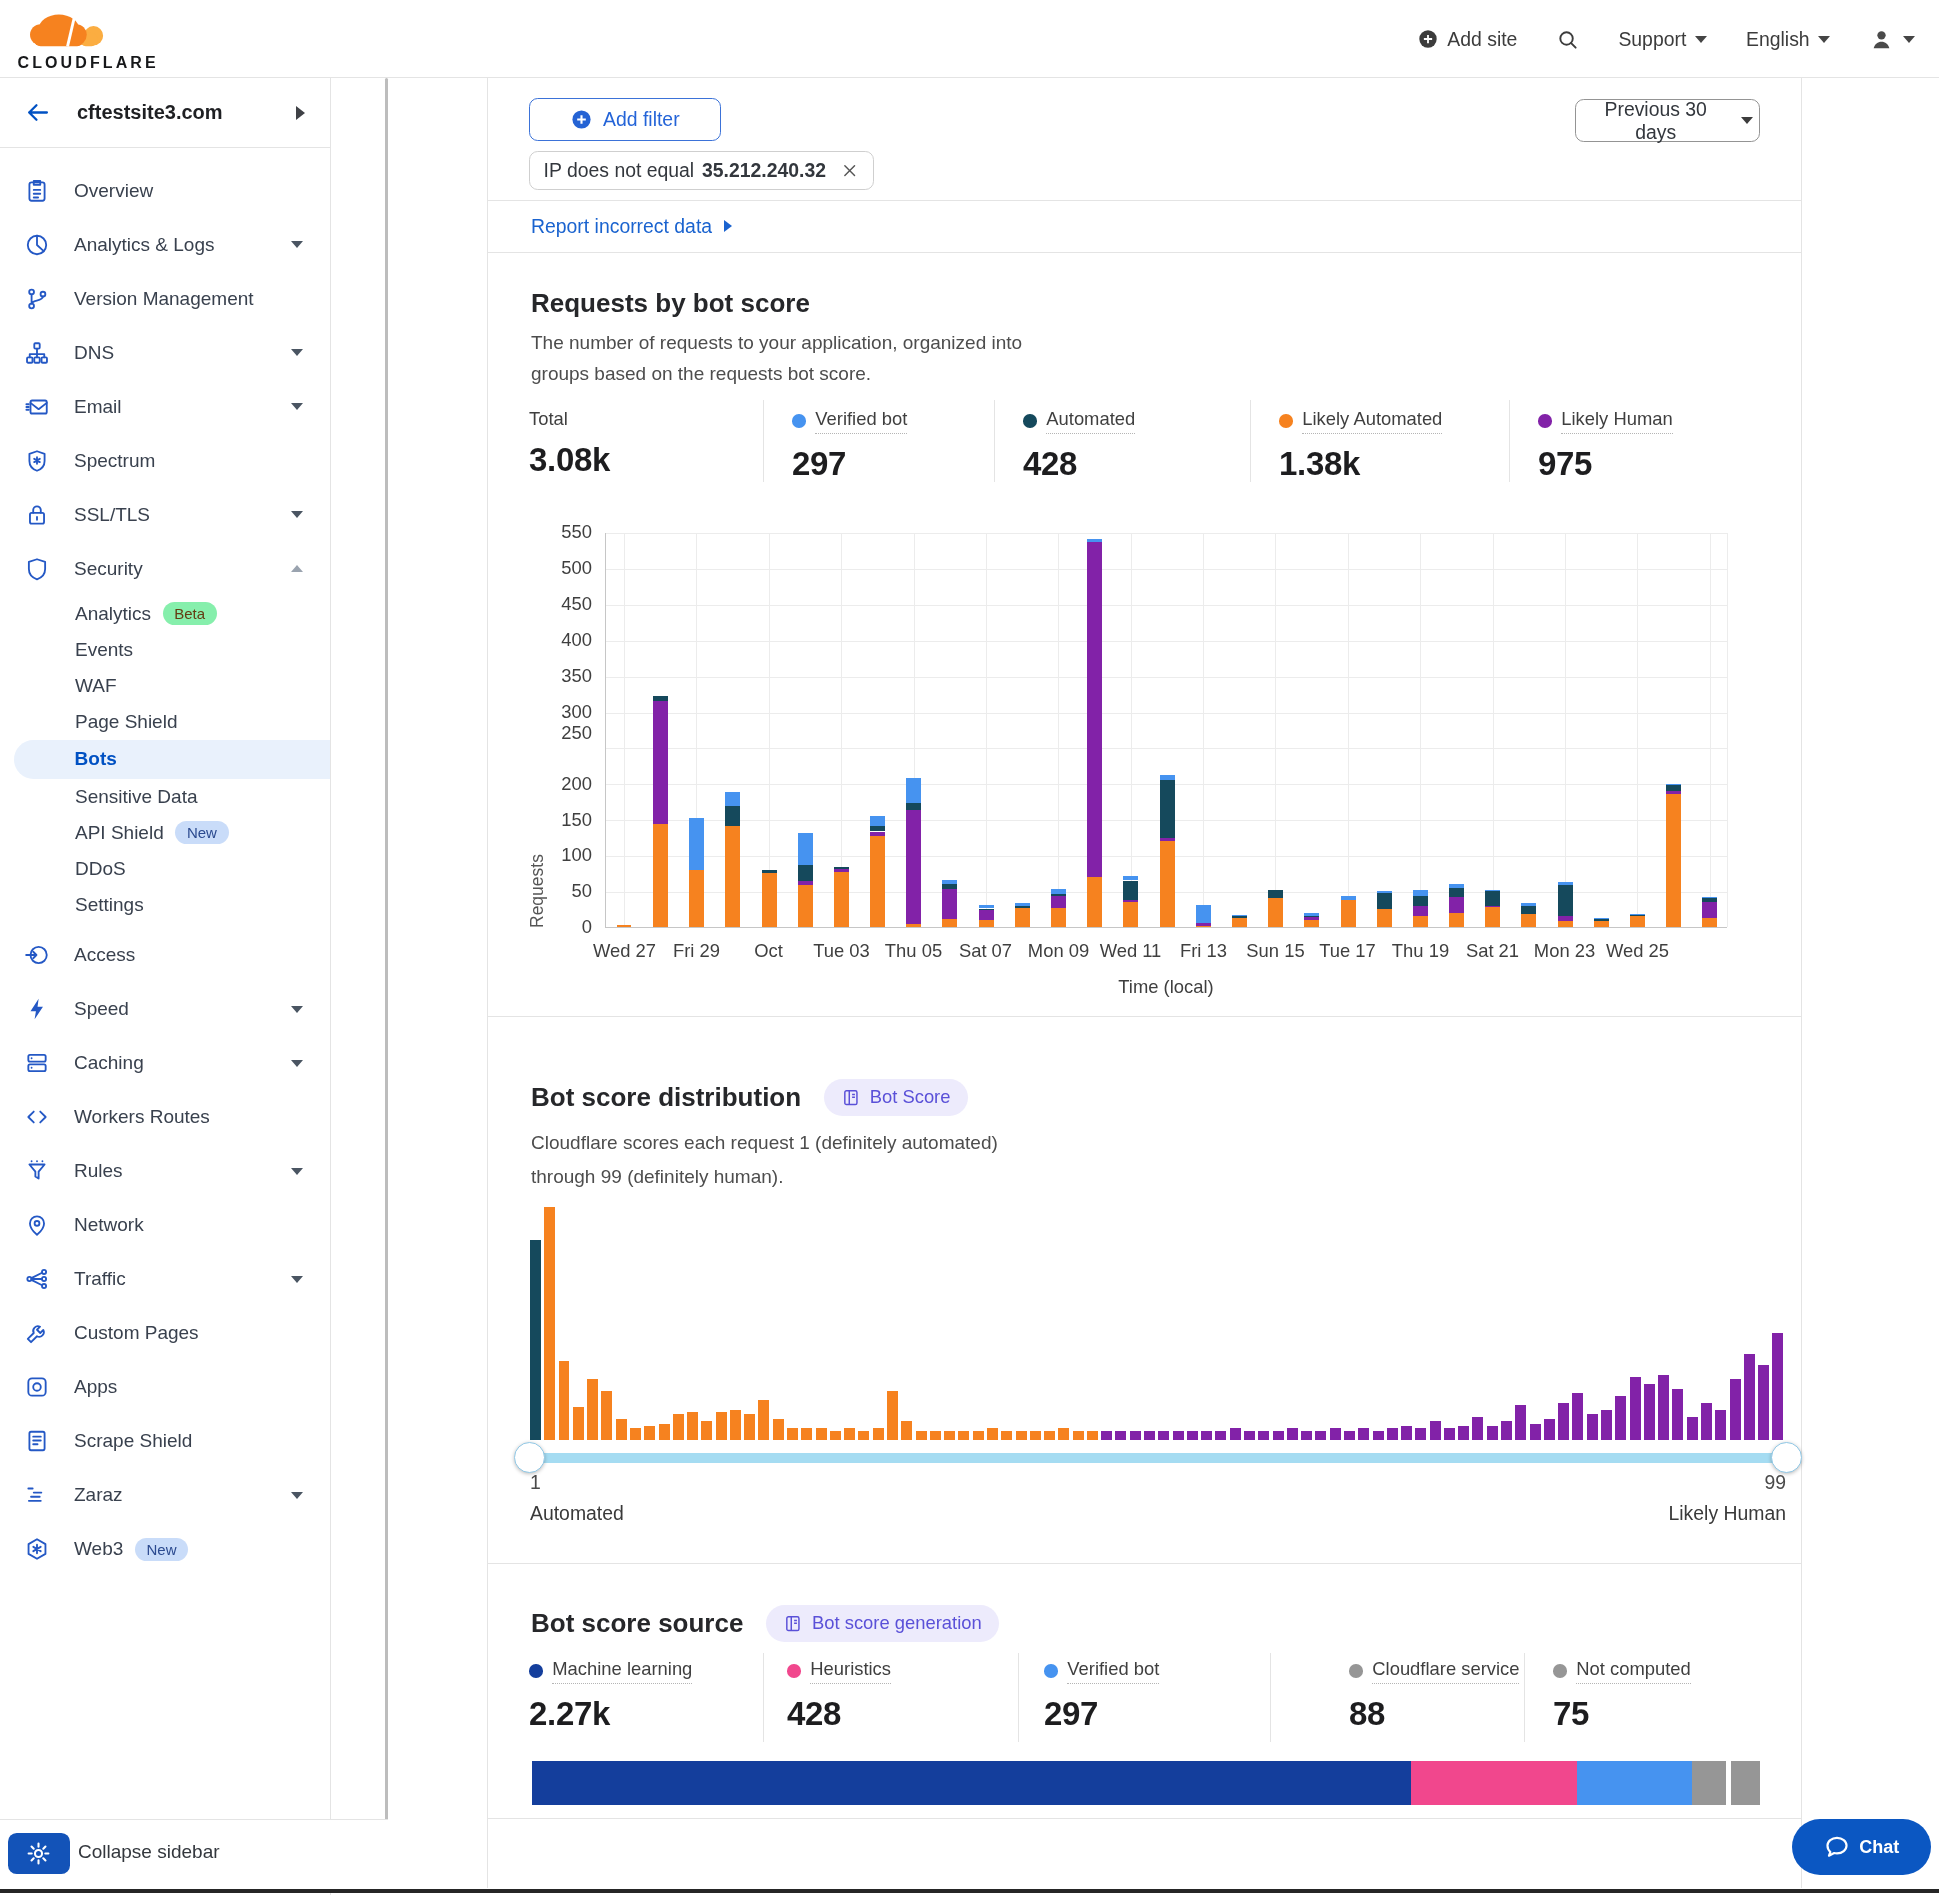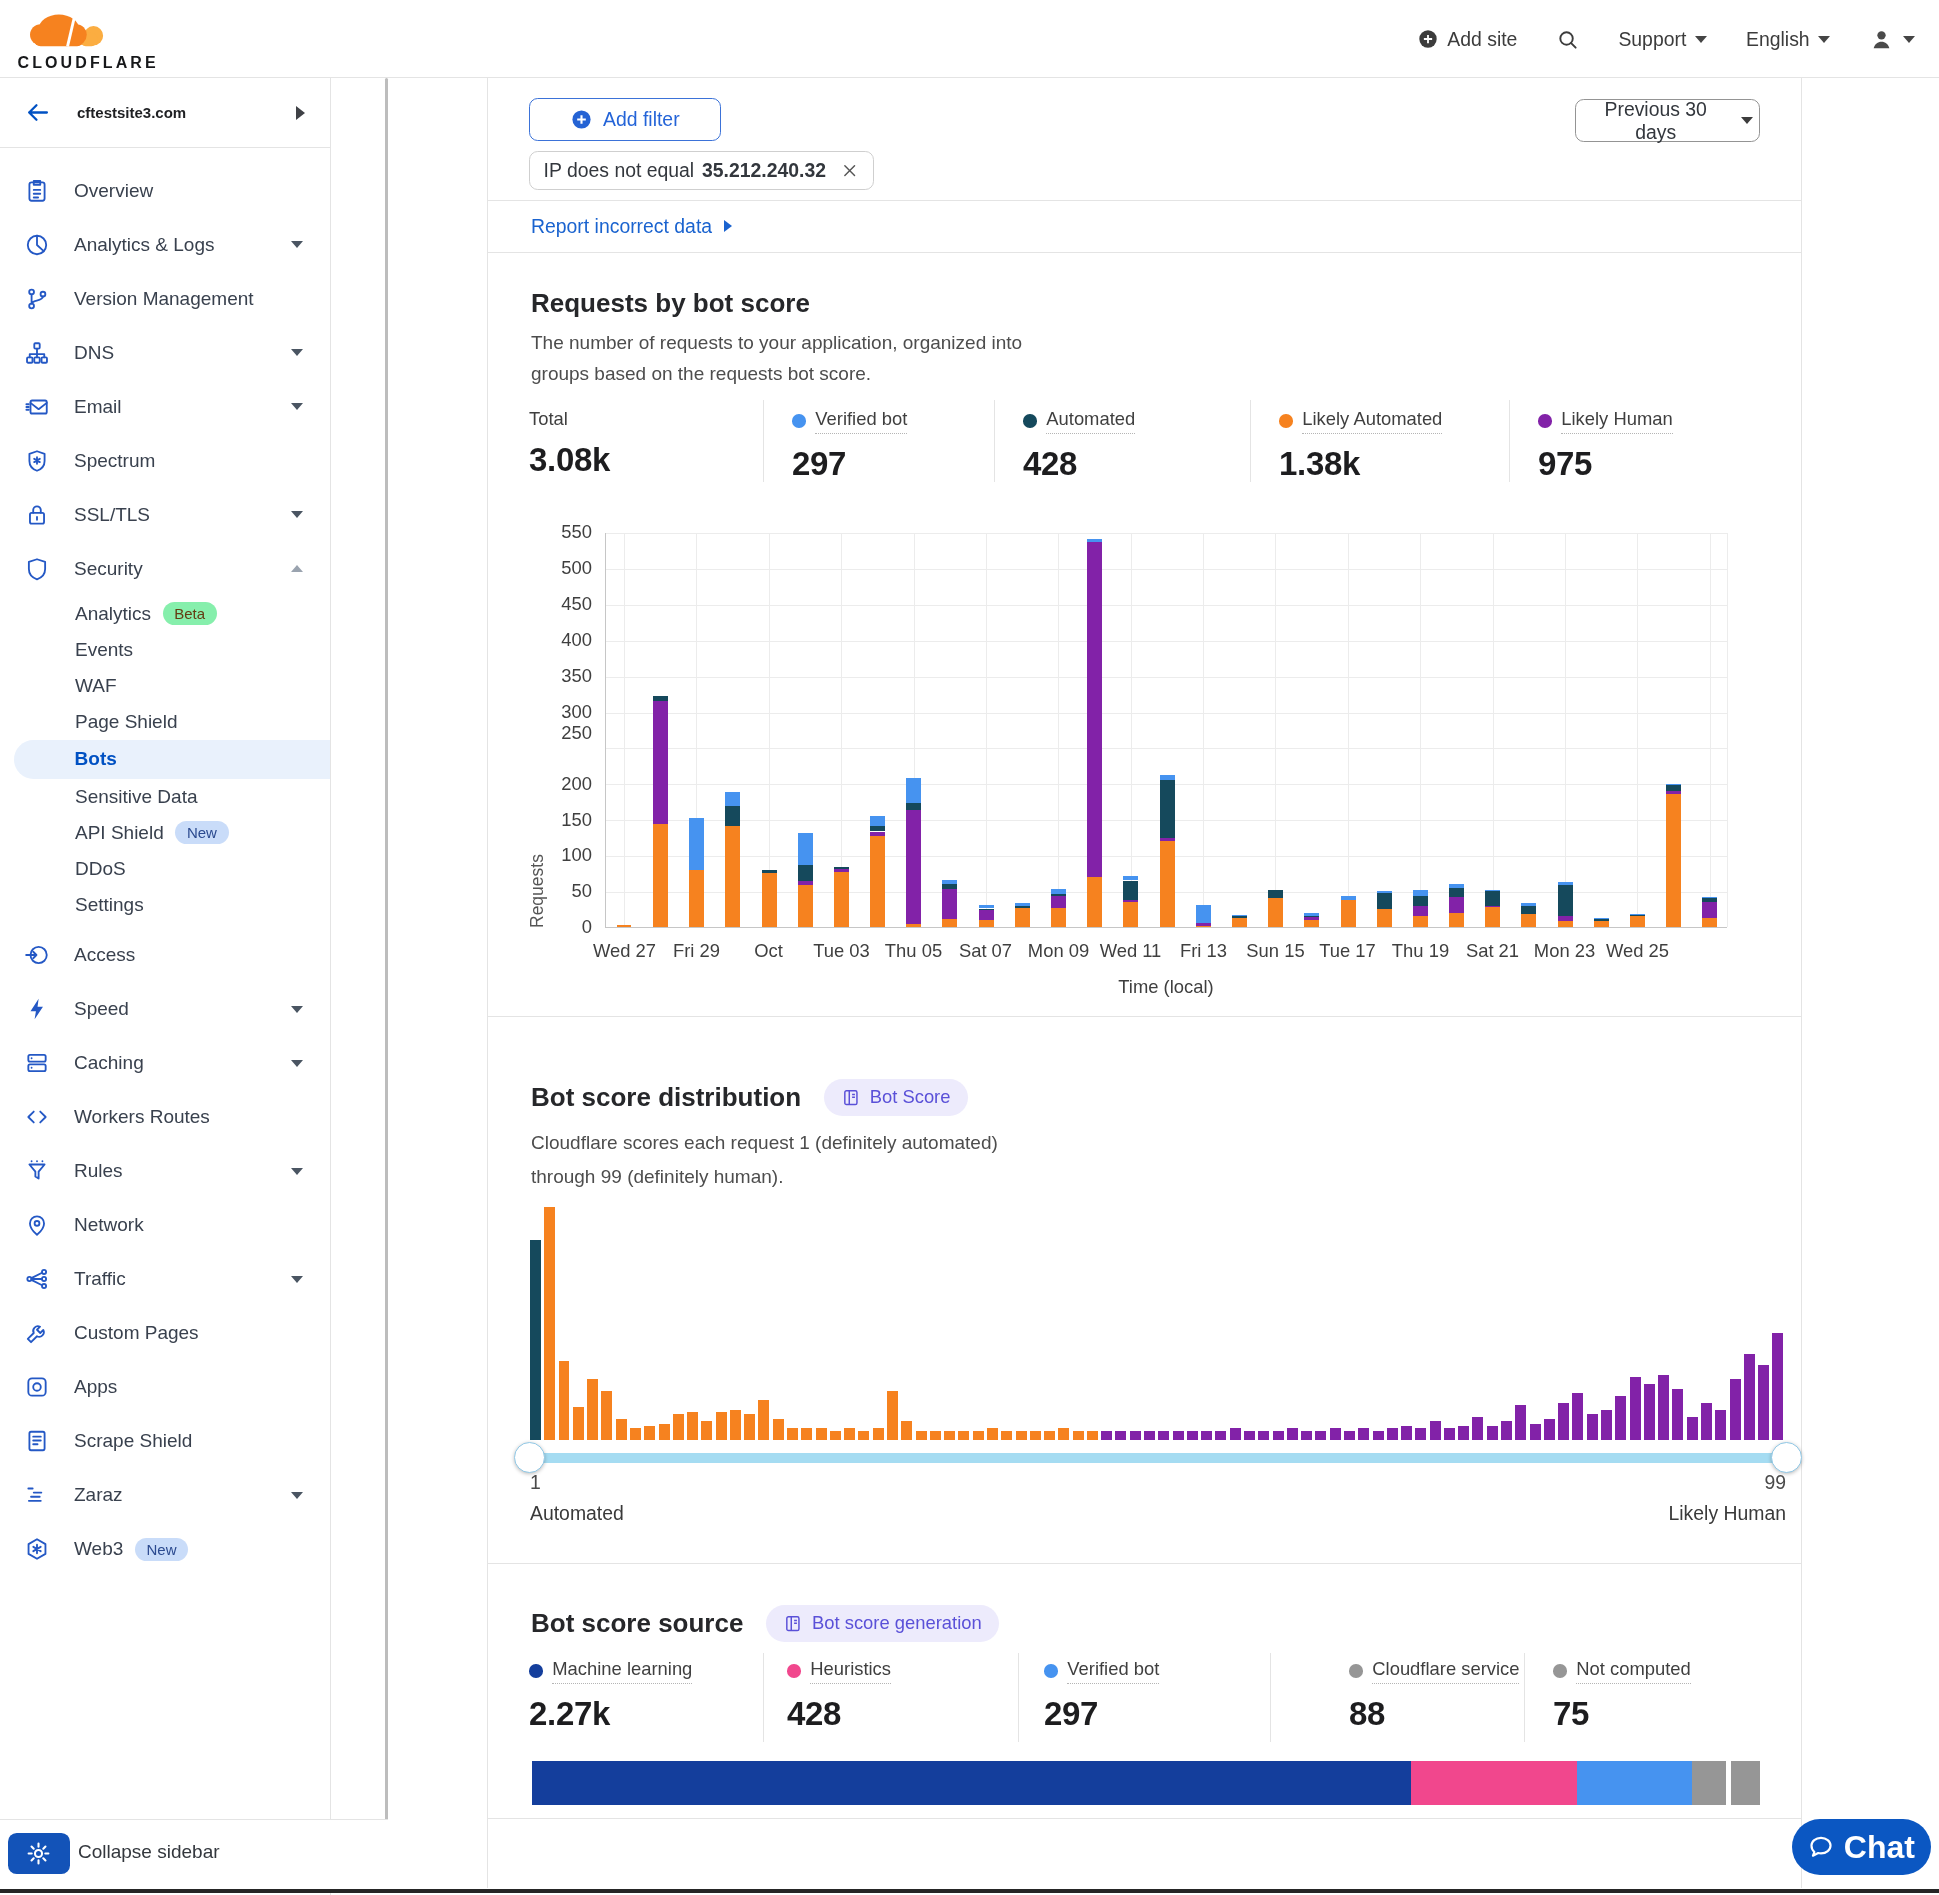--- a/index.html
+++ b/index.html
@@ -12,21 +12,21 @@
   .logo svg{width:101px;height:50px;display:block}
   .logo-text{font-size:16px;font-weight:700;letter-spacing:3.1px;color:#17181a;margin-top:0}
   .topbar-right{position:absolute;right:25px;top:0;height:78px;display:flex;align-items:center;gap:39px;font-size:19.4px;color:#3c3c3c}
   .top-item{display:flex;align-items:center;gap:8.7px;cursor:pointer;white-space:nowrap}
   .caret{width:0;height:0;border-left:6.8px solid transparent;border-right:6.8px solid transparent;border-top:7.8px solid #454545;display:inline-block}
   .ticon{display:flex}
   
   .sidebar{position:absolute;left:0;top:78px;width:331px;bottom:0;border-right:1px solid #e4e4e4;background:#fff;z-index:3}
   .site-row{height:70px;border-bottom:1px solid #e4e4e4;display:flex;align-items:center;padding:0 25px;cursor:pointer}
   .back-arrow{display:flex;width:25px;height:25px}
-  .site-name{font-size:15px;font-weight:700;color:#1f2023;margin-left:27px}
+  .site-name{font-size:20px;font-weight:700;color:#1f2023;margin-left:27px}
   .site-caret{margin-left:auto;width:0;height:0;border-top:7.8px solid transparent;border-bottom:7.8px solid transparent;border-left:9.7px solid #3f4146}
   #sidebar-nav{position:absolute;top:70px;left:0;right:0;bottom:78px;padding-top:15.5px;overflow:hidden}
   .nav-item{display:flex;align-items:center;height:54px;padding-left:24px;font-size:19px;color:#39414e;cursor:pointer}
   .nav-item .nicon{width:26px;height:26px;color:#2458c5;flex:none}
   .nicon svg{width:100%;height:100%}
   .nav-item .nlabel{margin-left:24px}
   .nav-chevron{margin-left:auto;margin-right:27px;width:0;height:0;border-left:6.3px solid transparent;border-right:6.3px solid transparent;flex:none}
   .nav-chevron.down{border-top:7.3px solid #4a5562}
   .nav-chevron.up{border-bottom:7.3px solid #9aa3af}
   .nav-sub{display:flex;align-items:center;height:36px;padding-left:75px;font-size:19px;color:#39414e;cursor:pointer}
@@ -89,21 +89,21 @@
   .slider-handle.left{left:26px}
   .slider-handle.right{left:1283px}
   .slider-min{position:absolute;left:42px;top:454px;font-size:19.4px;color:#4a4a4a}
   .slider-max{position:absolute;left:1201px;width:97px;text-align:right;top:454px;font-size:19.4px;color:#4a4a4a}
   .slider-min-cap{position:absolute;left:42px;top:485px;font-size:19.4px;color:#3a3a3a}
   .slider-max-cap{position:absolute;left:1085px;width:213px;text-align:right;top:485px;font-size:19.4px;color:#3a3a3a}
   
   .source-bar{position:absolute;left:44px;top:197px;width:1228px;height:44px;display:flex}
   .seg{height:100%}
   
-  .chat-pill{position:absolute;left:1792px;top:1819px;width:139px;height:56px;border-radius:28px;background:#0b57c2;border:none;color:#fff;font-size:32px;font-weight:700;display:flex;align-items:center;justify-content:center;gap:9.7px;cursor:pointer;z-index:10;font-family:inherit}
+  .chat-pill{position:absolute;left:1792px;top:1819px;width:139px;height:56px;border-radius:28px;background:#0b57c2;border:none;color:#fff;font-size:18px;font-weight:700;display:flex;align-items:center;justify-content:center;gap:9.7px;cursor:pointer;z-index:10;font-family:inherit}
   .bottom-edge{position:absolute;left:0;top:1889px;width:1940px;height:3.9px;background:#262626;z-index:7}
 </style>
 </head>
 <body>
 
 <header class="topbar">
   <div class="logo">
     <svg viewBox="0 0 104 52">
       <circle cx="78" cy="33" r="10" fill="#fbad41"></circle>
       <rect x="64" y="30" width="18" height="14" rx="6" fill="#fbad41"></rect>

